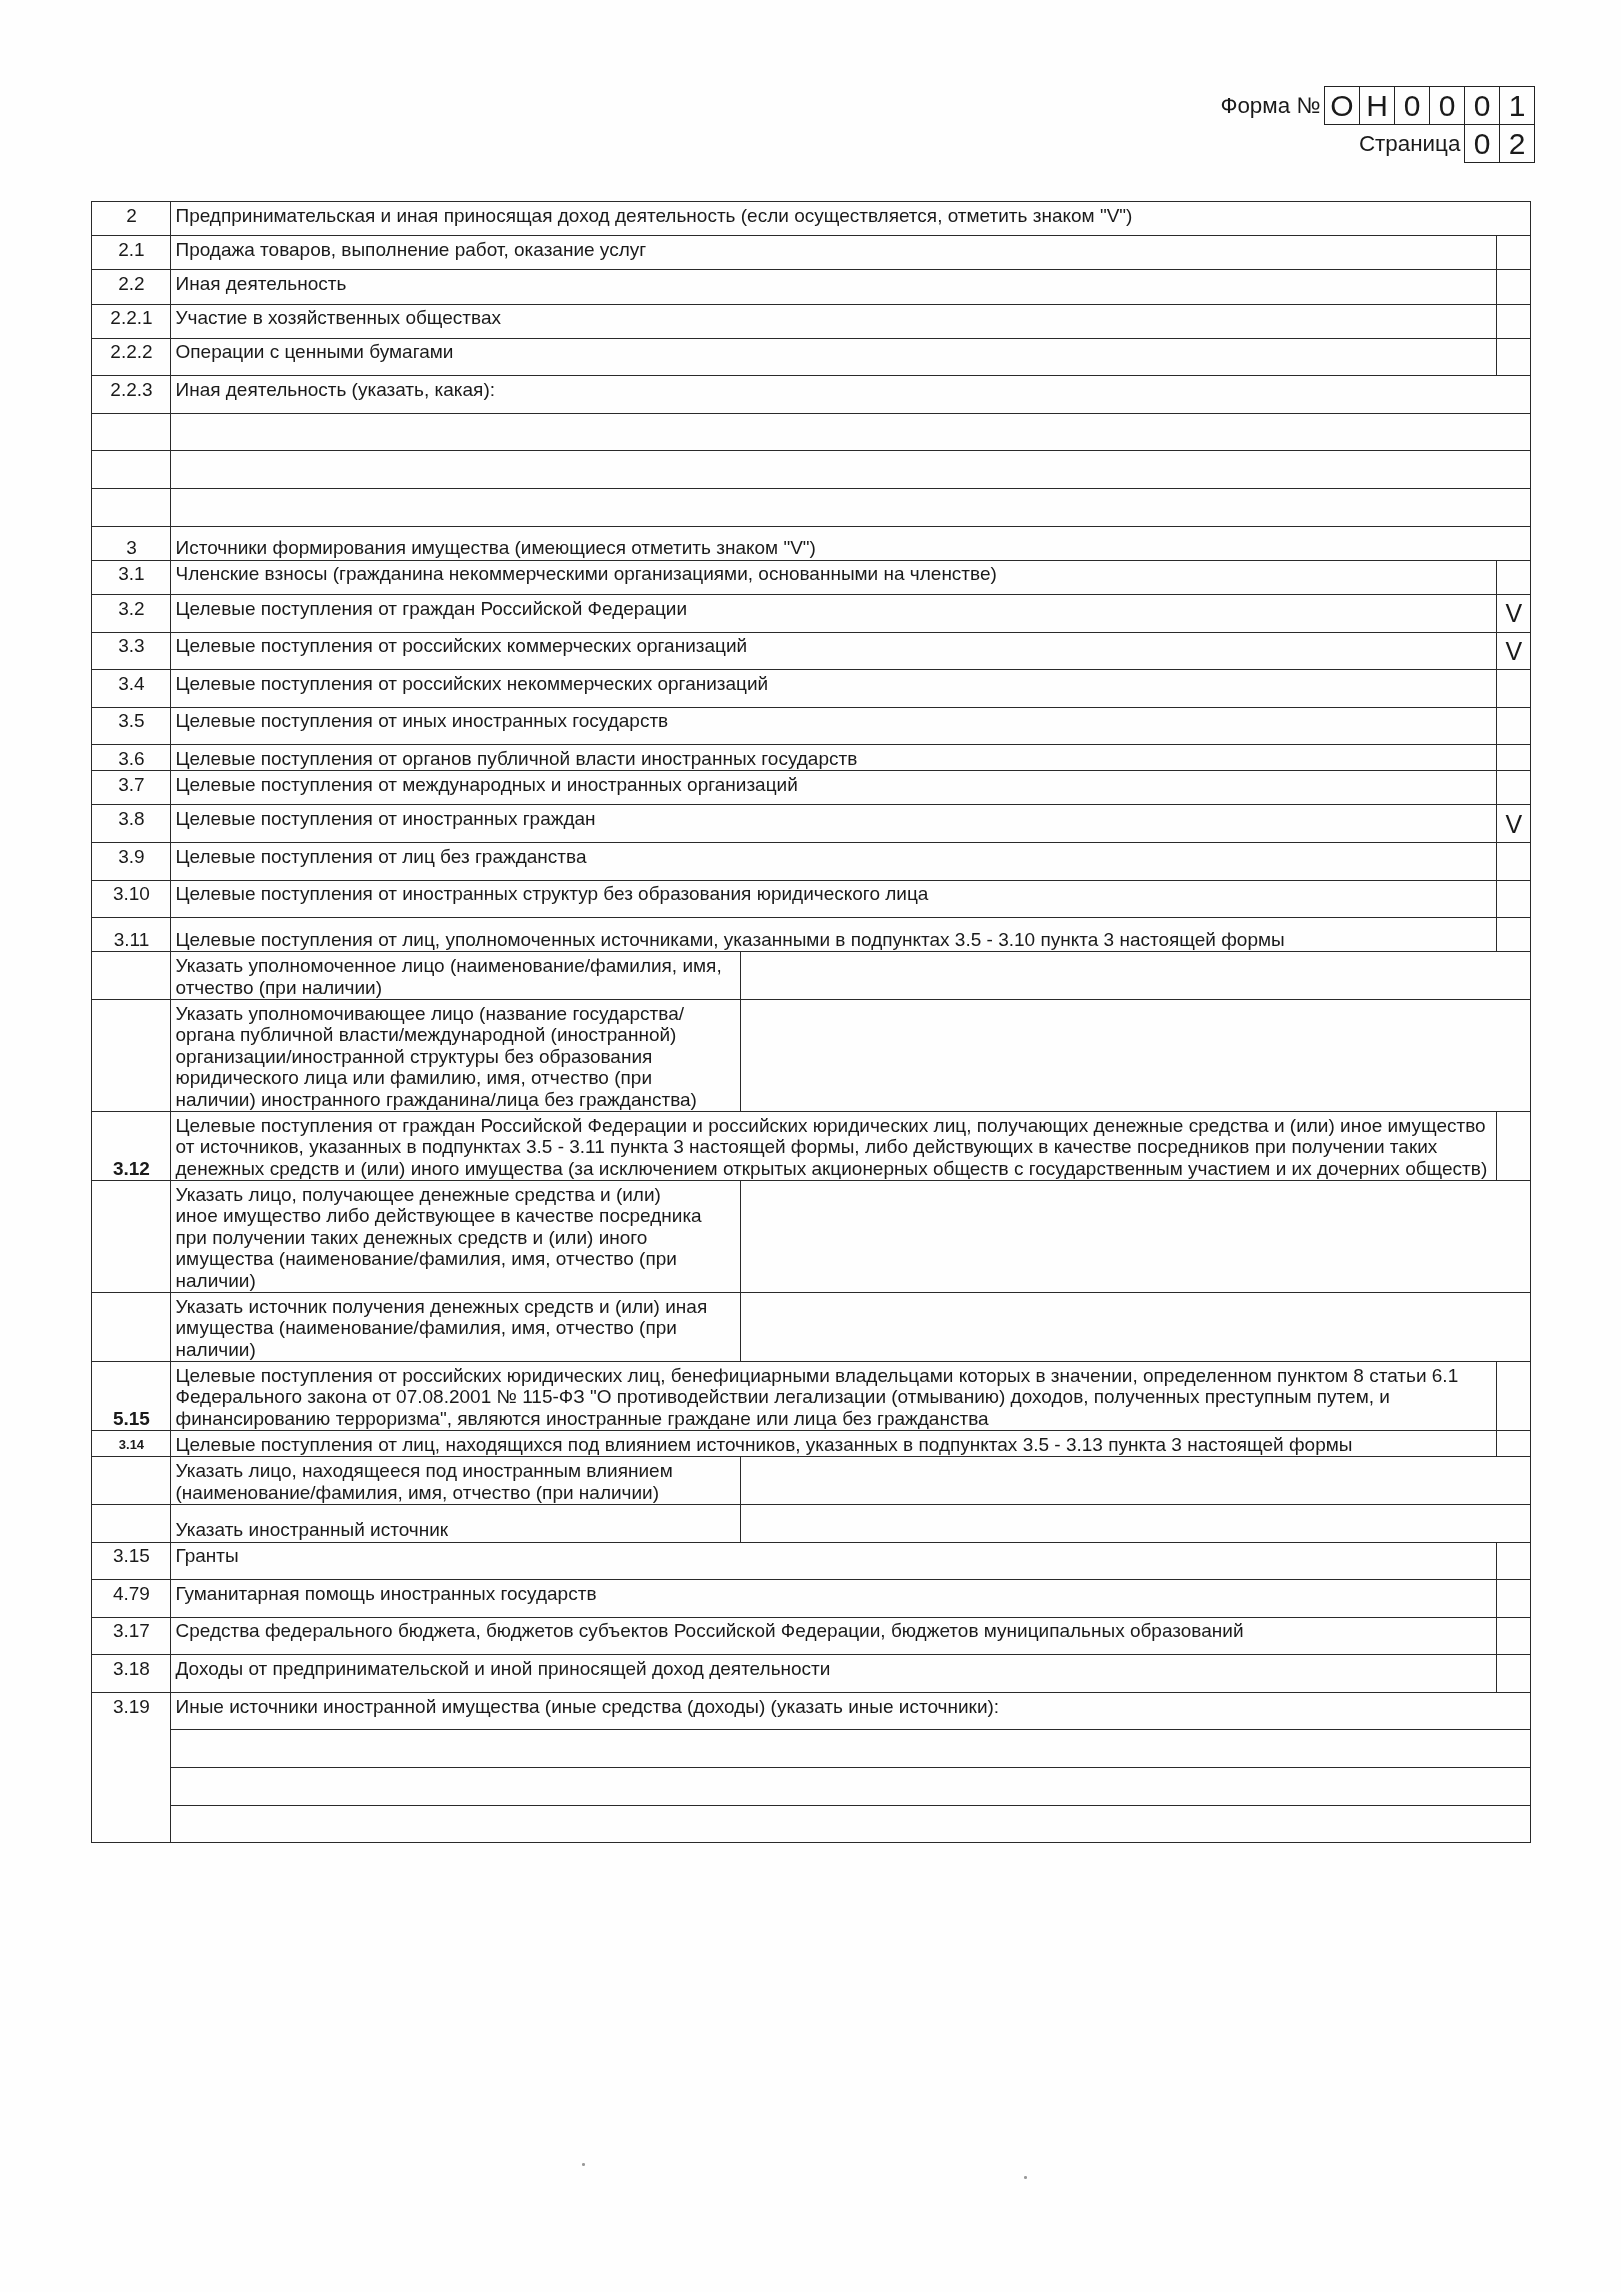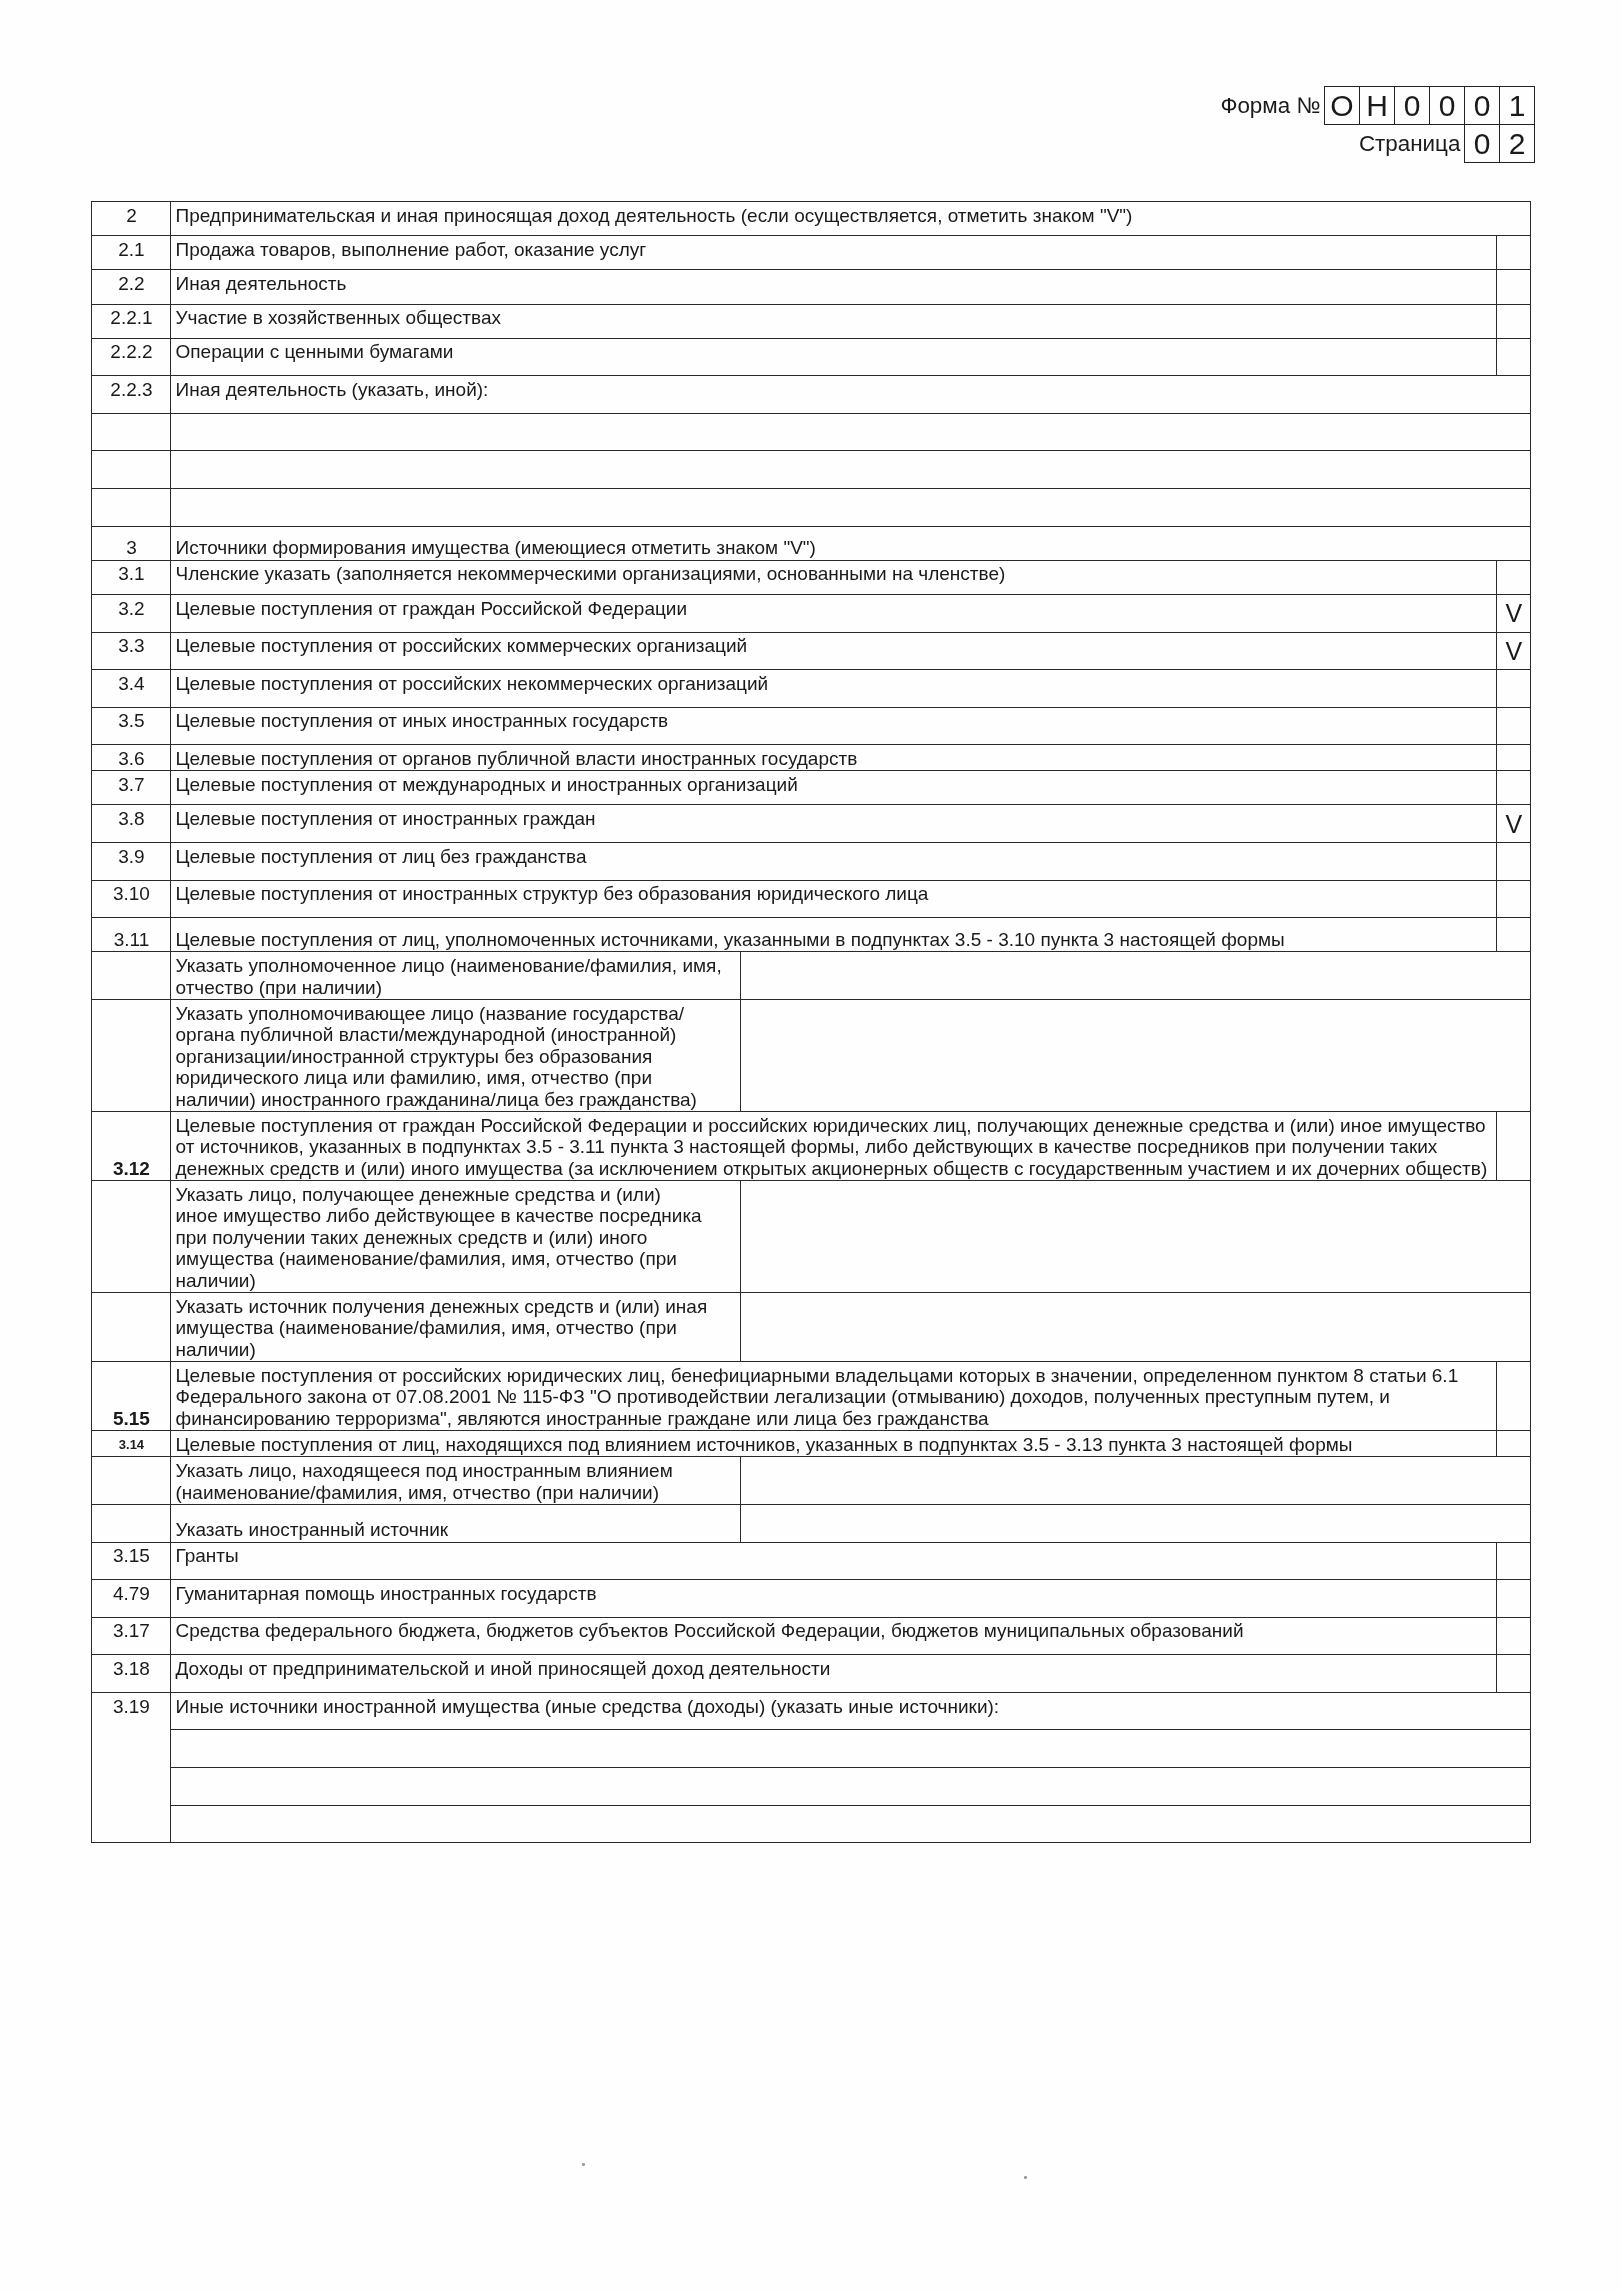--- a/index.html
+++ b/index.html
@@ -82,42 +82,42 @@
       <td colspan="2">Участие в хозяйственных обществах</td>
       <td class="mark"></td>
     </tr>
     <tr class="r-blank">
       <td class="num">2.2.2</td>
       <td colspan="2">Операции с ценными бумагами</td>
       <td class="mark"></td>
     </tr>
     <tr class="r-blank">
       <td class="num">2.2.3</td>
-      <td colspan="3">Иная деятельность (указать, иной):</td>
+      <td colspan="3">Иная деятельность (указать, какая):</td>
     </tr>
     <tr class="r-blank">
       <td class="num"></td>
       <td colspan="3"></td>
     </tr>
     <tr class="r-blank">
       <td class="num"></td>
       <td colspan="3"></td>
     </tr>
     <tr class="r-blank">
       <td class="num"></td>
       <td colspan="3"></td>
     </tr>
 
     <tr>
       <td class="num" style="height:29.6px;vertical-align:bottom">3</td>
       <td colspan="3" style="vertical-align:bottom">Источники формирования имущества (имеющиеся отметить знаком "V")</td>
     </tr>
     <tr class="r-single">
       <td class="num">3.1</td>
-      <td colspan="2">Членские указать (заполняется некоммерческими организациями, основанными на членстве)</td>
+      <td colspan="2">Членские взносы (гражданина некоммерческими организациями, основанными на членстве)</td>
       <td class="mark"></td>
     </tr>
     <tr class="r-blank">
       <td class="num">3.2</td>
       <td colspan="2">Целевые поступления от граждан Российской Федерации</td>
       <td class="mark">V</td>
     </tr>
     <tr class="r-blank">
       <td class="num">3.3</td>
       <td colspan="2">Целевые поступления от российских коммерческих организаций</td>

